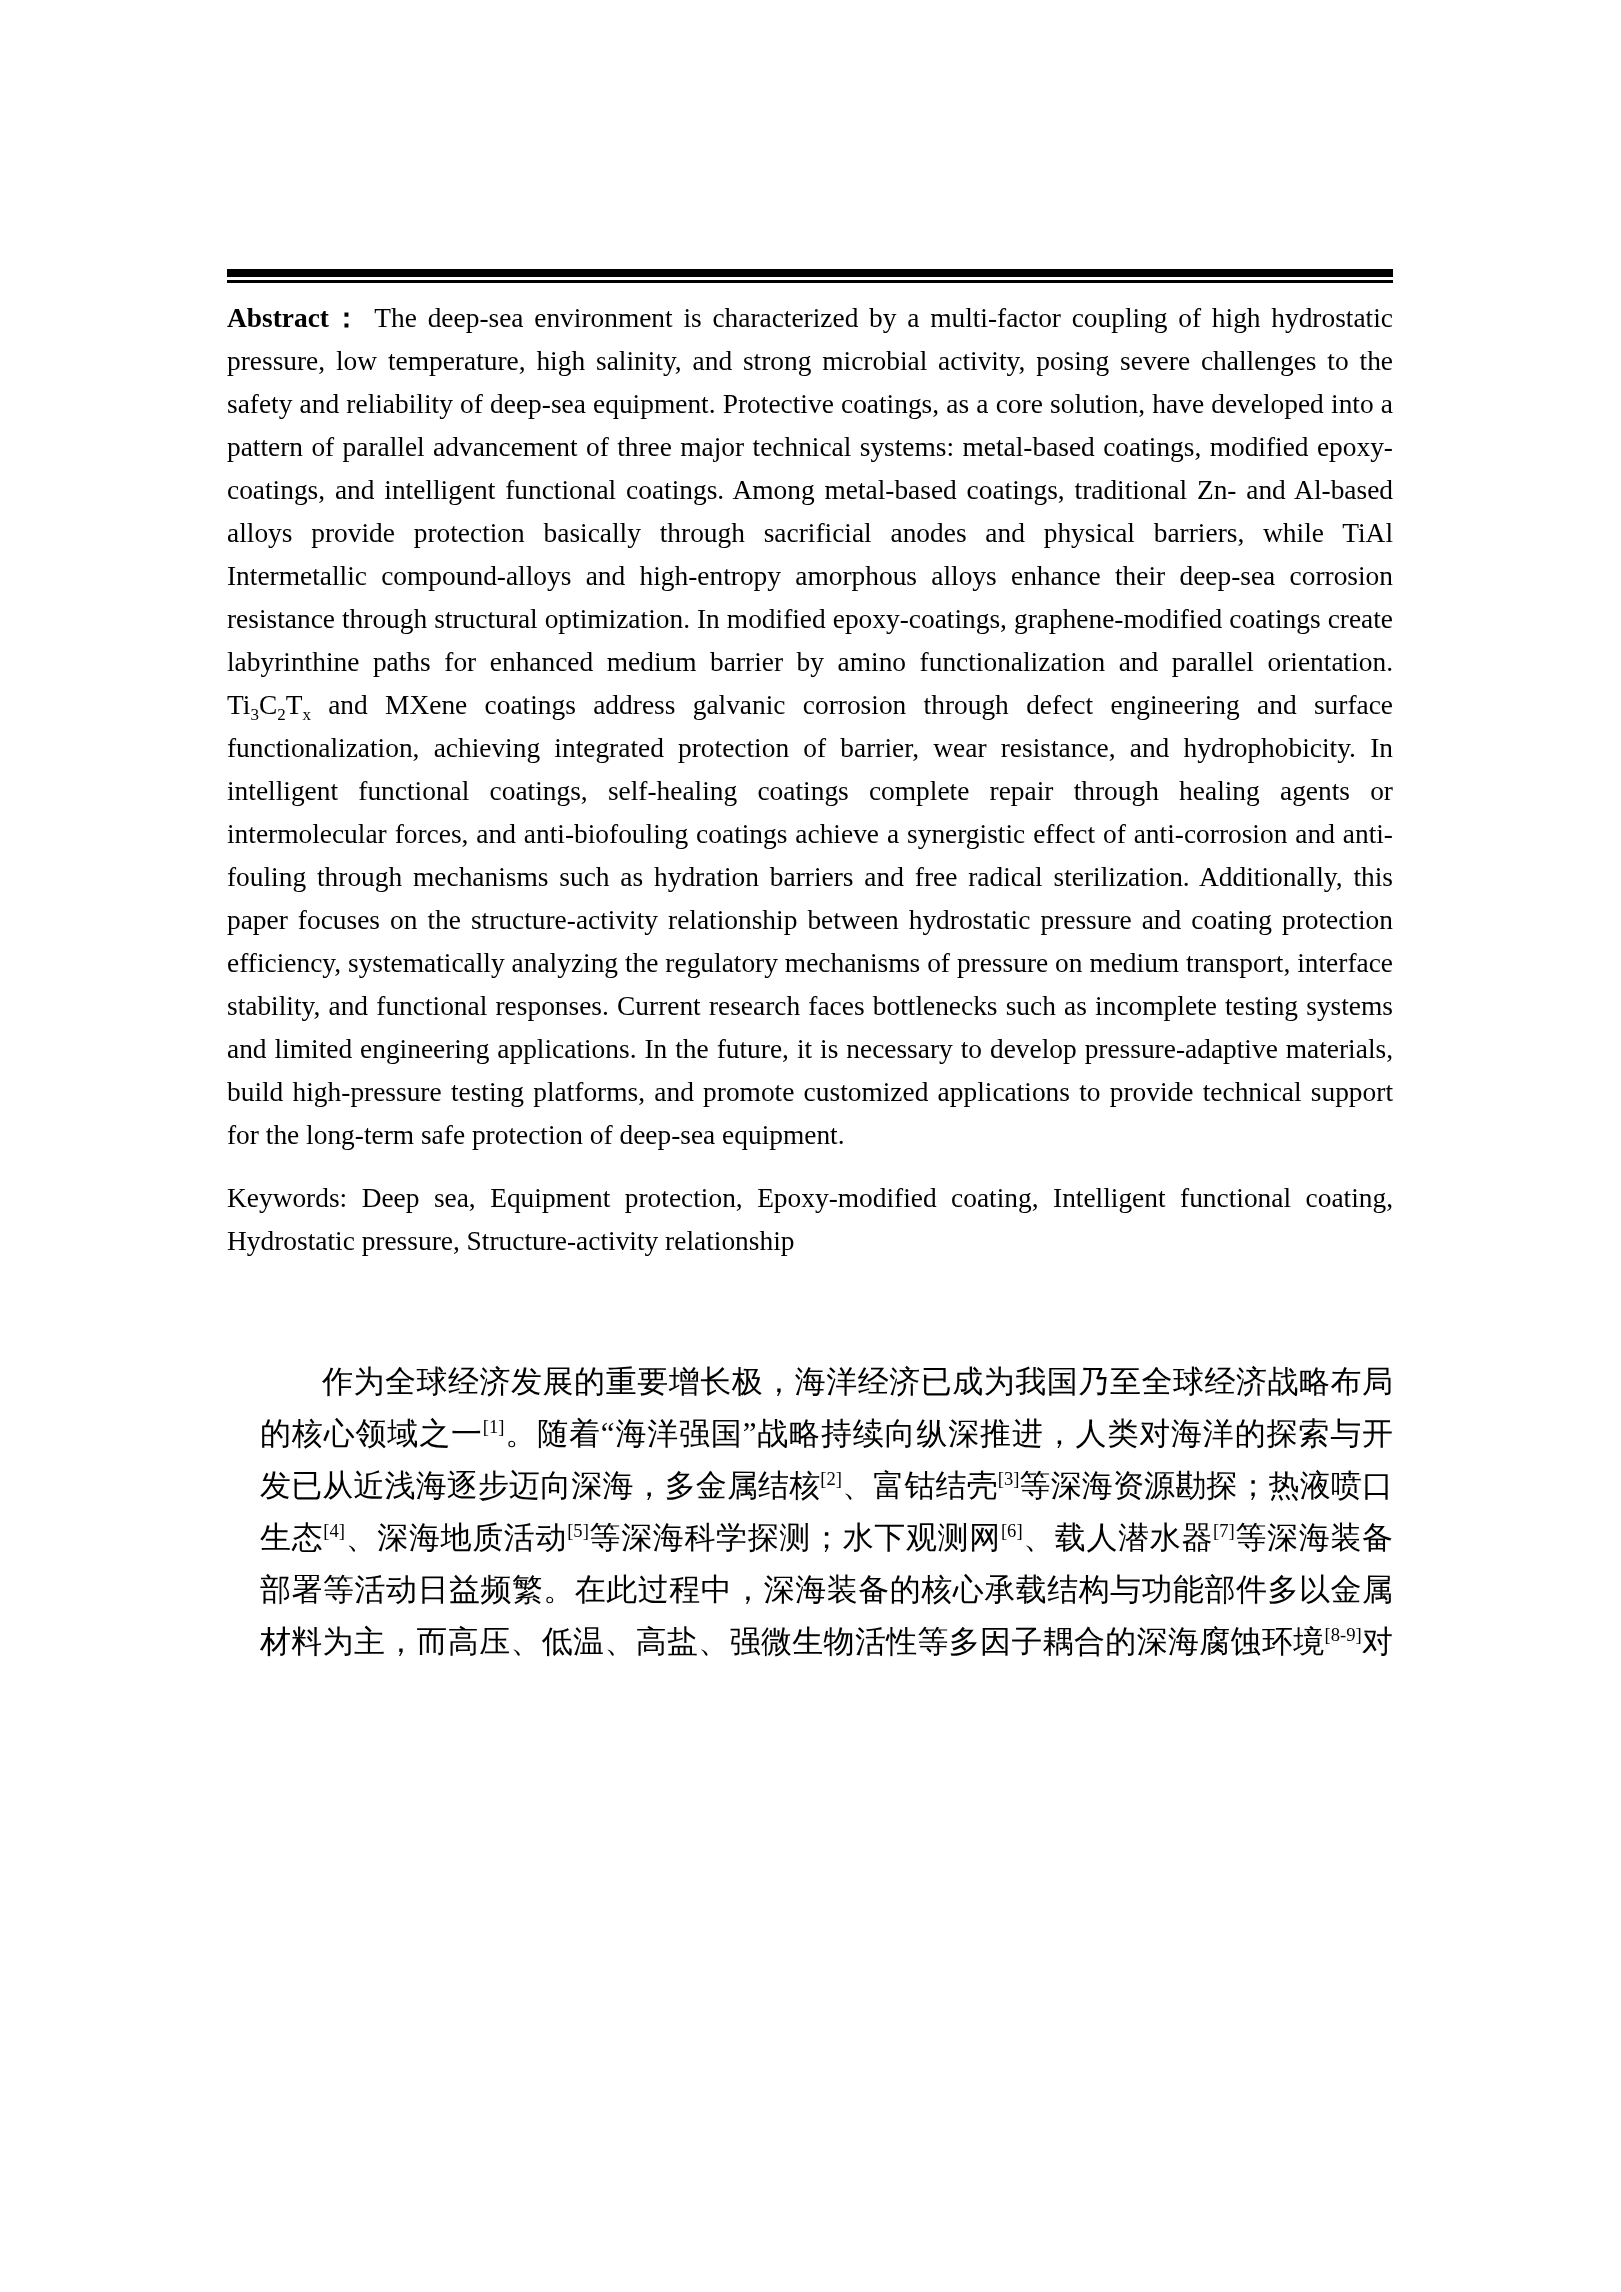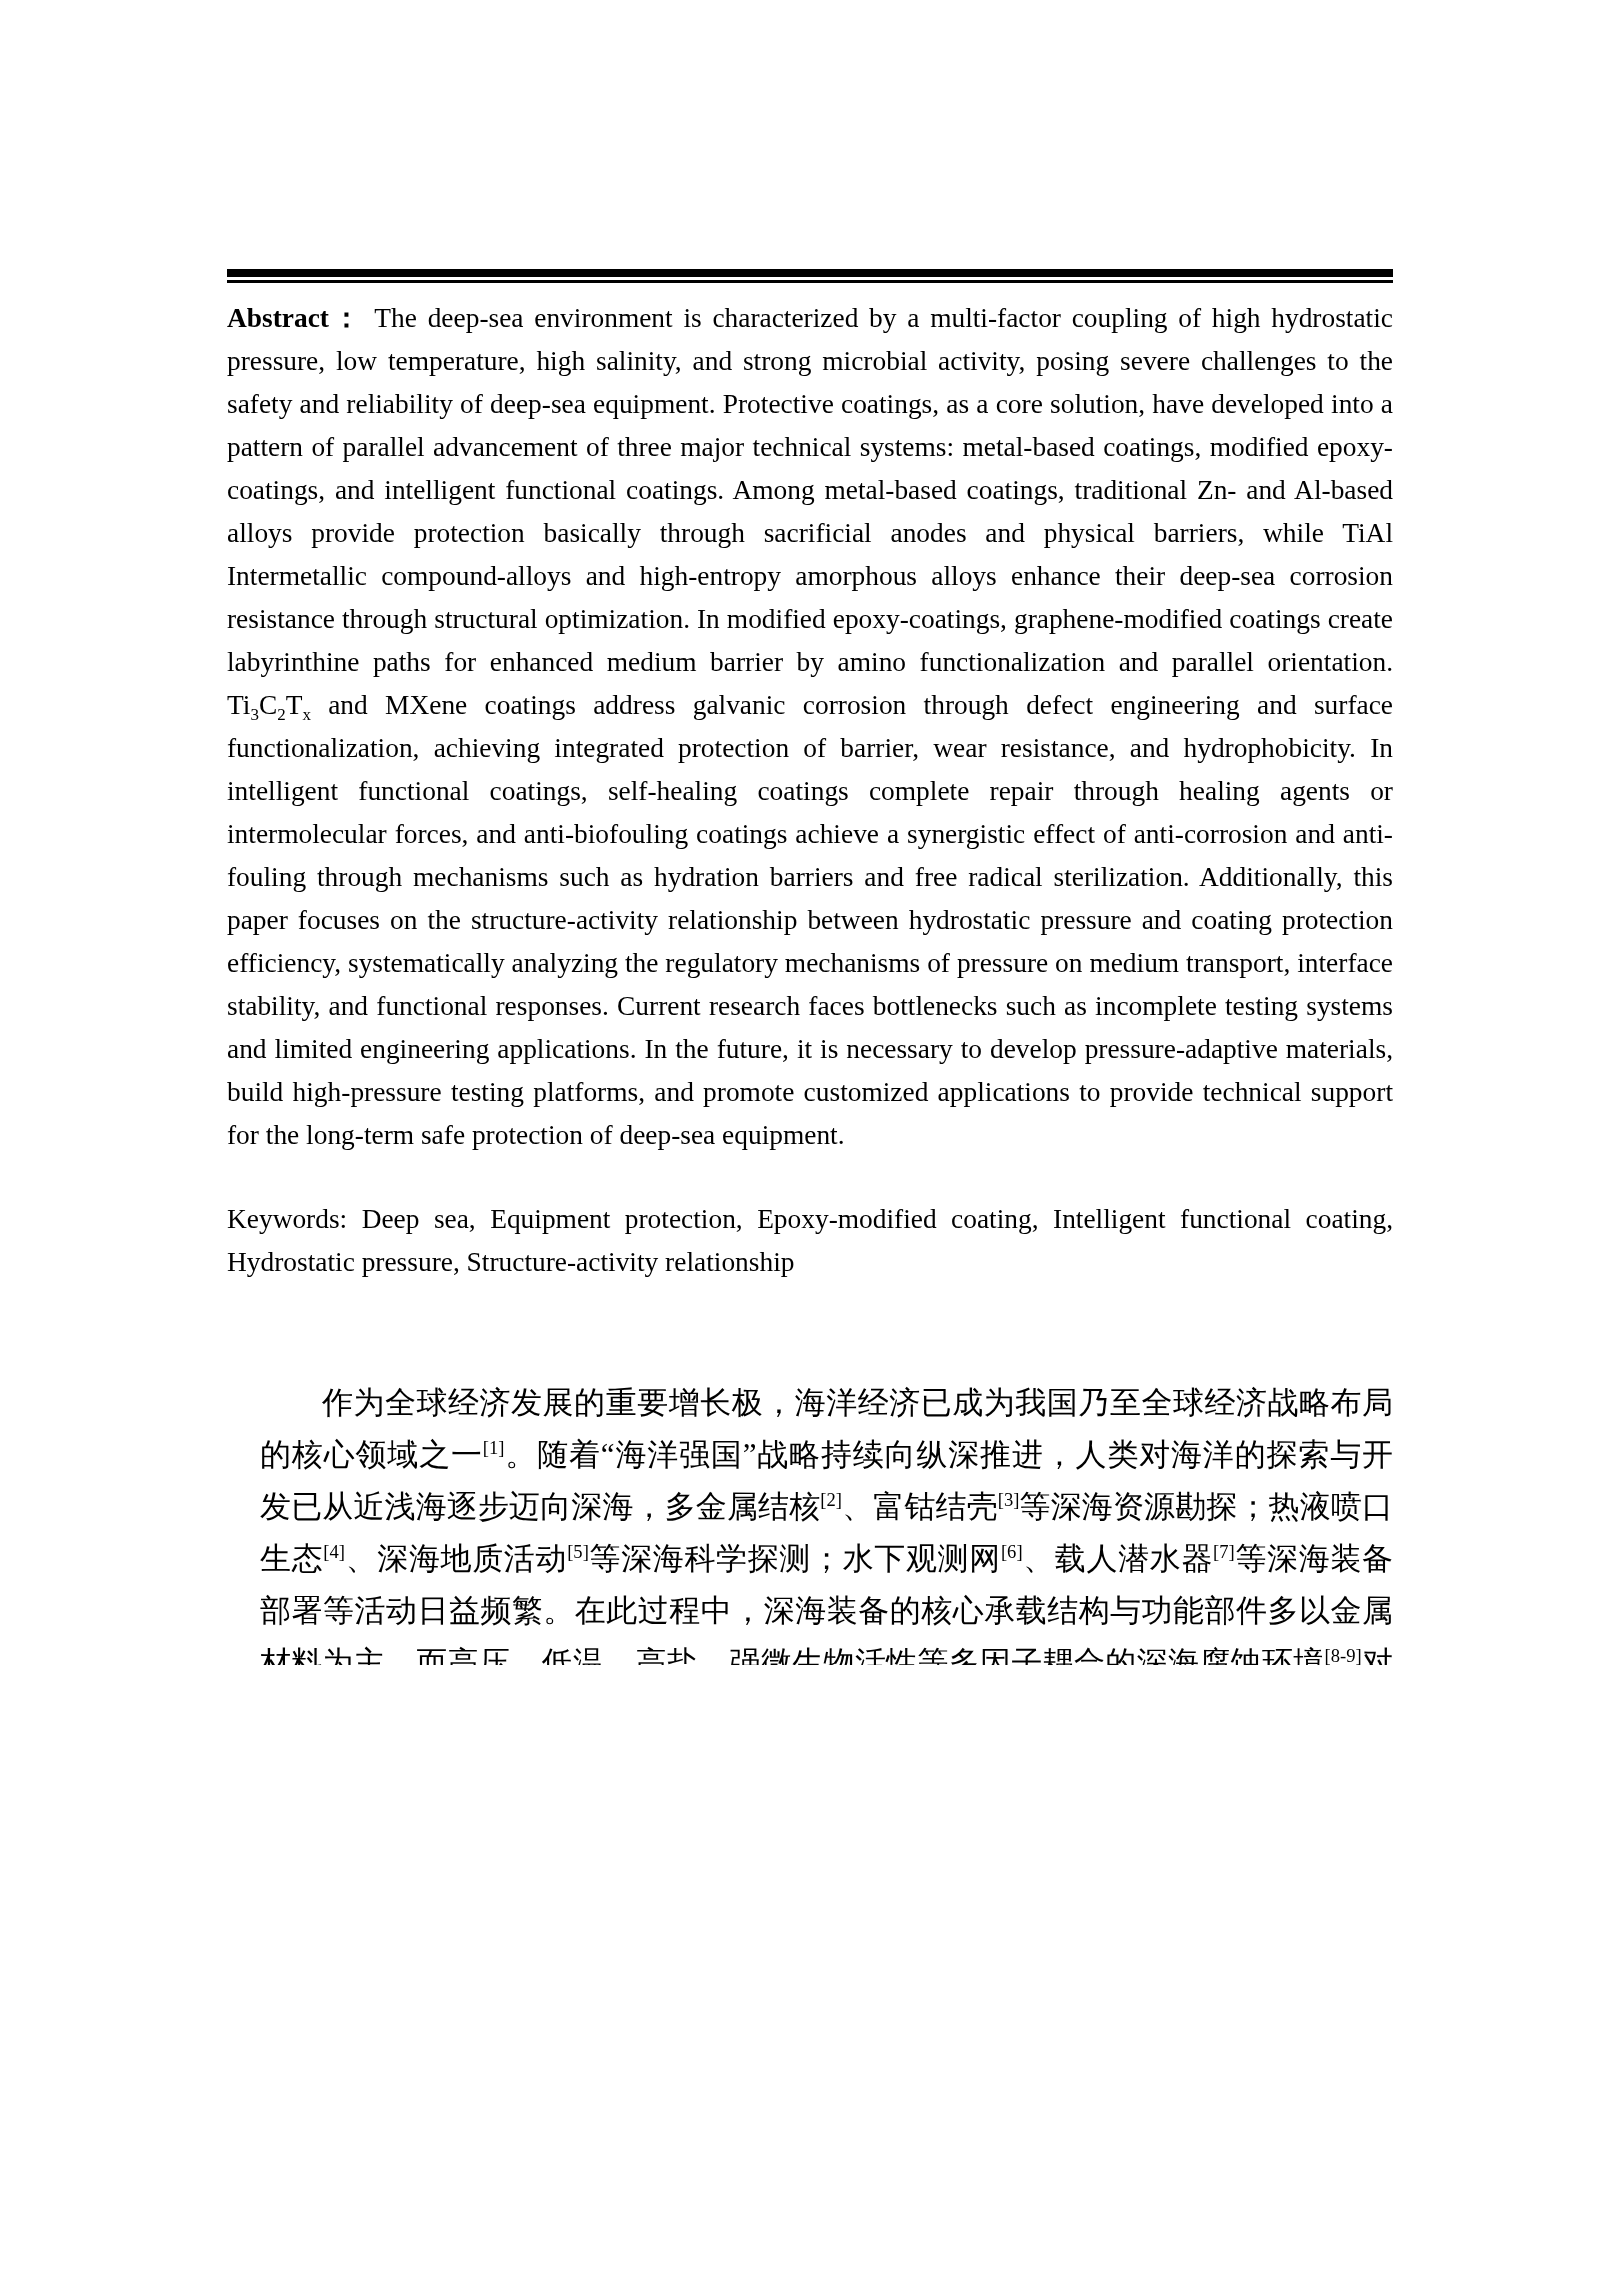--- a/index.html
+++ b/index.html
@@ -31,21 +31,21 @@
   .abstract {
     margin: 13.7px 0 0 0;
     font-size: 27.4px;
     line-height: 43px;
     text-align: justify;
   }
   .abstract-label {
     font-weight: bold;
   }
   .keywords {
-    margin: 41px 0 0 0;
+    margin: 20px 0 0 0;
     font-size: 27.4px;
     line-height: 43px;
     text-align: justify;
   }
   .cn-section {
     margin-top: 93px;
     margin-left: 33px;
   }
   .cn-paragraph {
     margin: 0;

